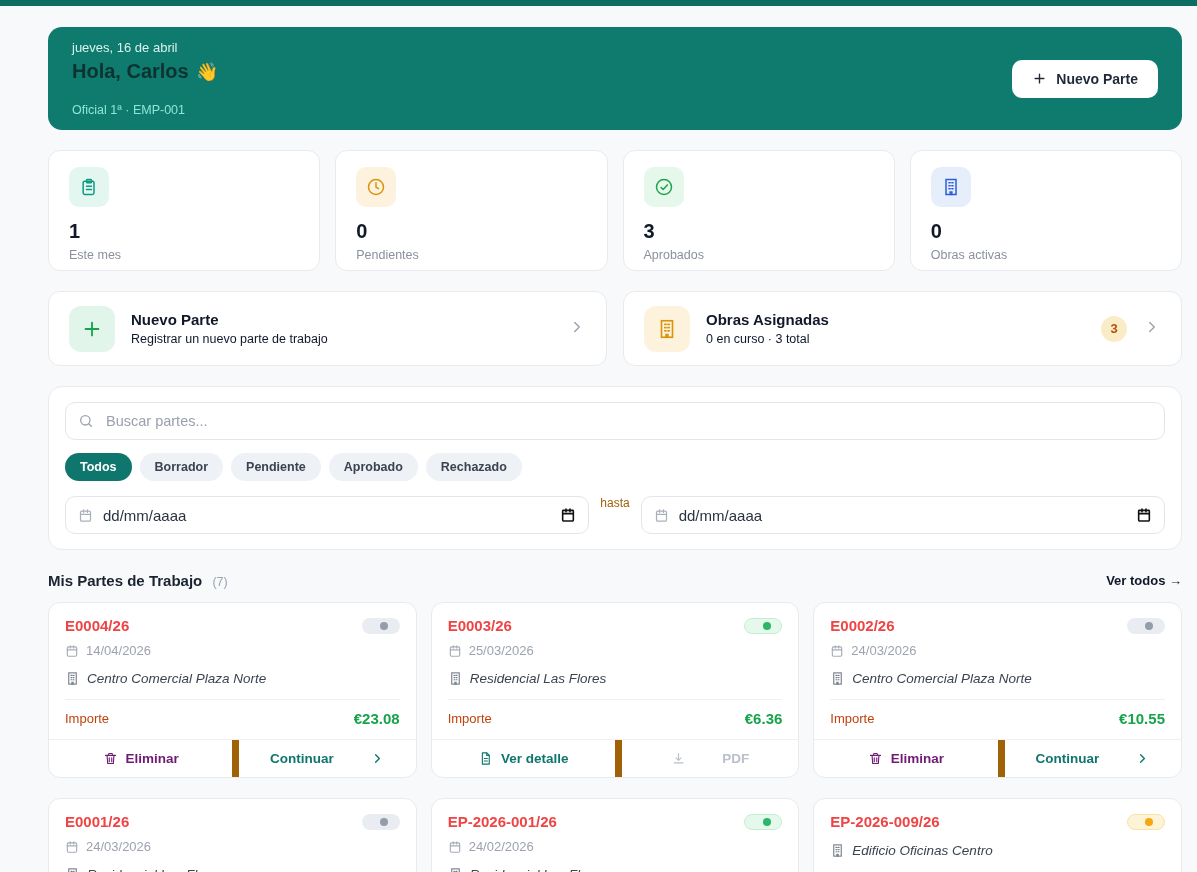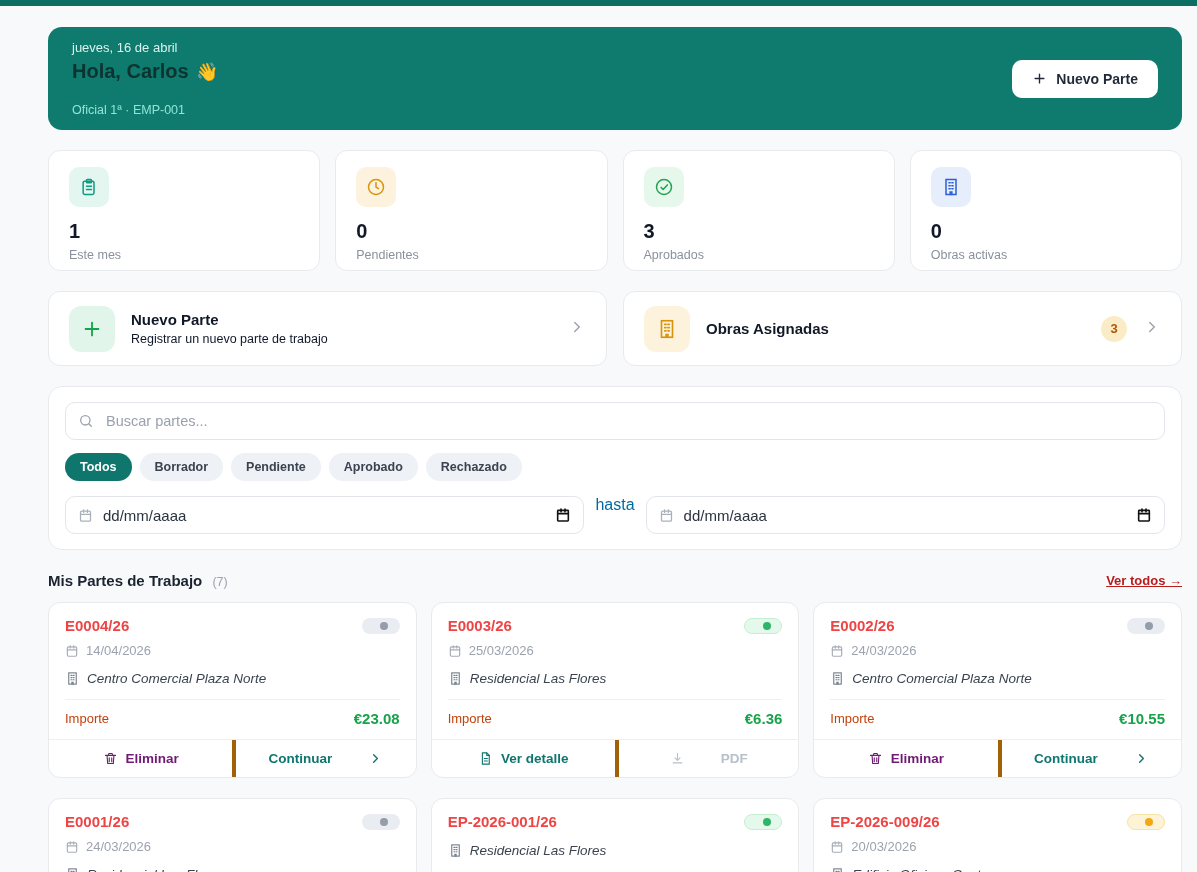--- a/index.html
+++ b/index.html
@@ -69,27 +69,27 @@
   }
   .chip.active { background:#0f766e; color:#fff; }
   .dates { display:flex; align-items:flex-start; margin-top:15px; }
   .date-field {
     flex:1; height:38px; border:1px solid #e2e5ea; border-radius:10px;
     display:flex; align-items:center; padding:0 12px; gap:10px; background:#fff; cursor:text;
   }
   .date-field .cal-gray { width:15px; height:15px; color:#aab0ba; flex:0 0 auto; }
   .date-text { font-size:15px; color:#2b3340; flex:1; }
   .date-field .cal-black { width:16px; height:16px; color:#111; flex:0 0 auto; }
-  .hasta { font-size:16px; color:#0369a1; margin:0 11px; }
+  .hasta { font-size:12px; color:#a16207; margin:0 11px; }
 
   
   .section-head { display:flex; justify-content:space-between; align-items:center; margin-top:22px; }
   .section-title { font-size:15px; font-weight:bold; color:#1b2330; }
   .section-count { font-size:12.5px; color:#9ca3af; font-weight:normal; margin-left:6px; }
-  .view-all { font-size:13px; color:#b91c1c; font-weight:bold; cursor:pointer;text-decoration:underline; }
+  .view-all { font-size:13px; color:#0f172a; font-weight:bold; cursor:pointer; }
 
   
   .reports { display:grid; grid-template-columns:repeat(3,1fr); gap:20px 14px; margin-top:13px; }
   .rep-card { background:#fff; border:1px solid #e8eaee; border-radius:12px; overflow:hidden; }
   .rep-body { padding:14px 16px 0; }
   .rep-top { display:flex; justify-content:space-between; align-items:center; }
   .rep-code { font-size:15px; font-weight:bold; color:#ef4444; }
   .pill { width:38px; height:16px; border-radius:999px; display:flex; align-items:center; justify-content:center; padding-left:7px; }
   .pill .dot { width:8px; height:8px; border-radius:50%; }
   .pill.draft { background:#e9edf1; }       .pill.draft .dot { background:#959daa; }
@@ -105,21 +105,21 @@
     border-top:1px solid #eef0f3; margin-top:13px; padding:10px 0 12px;
     display:flex; justify-content:space-between; align-items:center;
   }
   .rep-amount-label { font-size:13px; color:#c2410c; }
   .rep-amount { font-size:15px; font-weight:bold; color:#16a34a; }
   .rep-footer { border-top:1px solid #eef0f3; display:grid; grid-template-columns:1fr 1fr; }
   .fbtn {
     height:37px; display:flex; align-items:center; justify-content:center; gap:8px;
     font-size:13.5px; font-weight:bold; background:none; border:none; cursor:pointer; font-family:inherit;
   }
-  .fbtn + .fbtn { border-left:4px solid #a16207;gap:36px; }
+  .fbtn + .fbtn { border-left:7px solid #a16207;gap:36px; }
   .fbtn svg { width:15px; height:15px; }
   .fbtn.delete { color:#701a75; }
   .fbtn.continue { color:#0f766e; }
   .fbtn.pdf { color:#b9c0ca; cursor:default; }
   .fbtn.detail { color:#0f766e; }
 </style>
 </head>
 <body>
 
 <div class="topbar"></div>
@@ -207,20 +207,21 @@
   </div>
       <div class="action-card">
     <div class="action-icon" style="background: rgb(253, 243, 221); color: rgb(217, 147, 13);">
           <svg viewBox="0 0 24 24" fill="none" stroke="currentColor" stroke-width="1.8" stroke-linecap="round">
             <rect x="6" y="3" width="12" height="18"></rect>
             <path d="M9.5 7h1.5M13 7h1.5M9.5 10.5h1.5M13 10.5h1.5M9.5 14h1.5M13 14h1.5M11 21v-3h2v3"></path>
           </svg>
         </div>
     <div class="action-texts">
       <div class="action-title">Obras Asignadas</div>
+      <div class="action-sub">0 en curso · 3 total</div>
     </div>
     <div class="action-badge" style="display: flex;">3</div>
     <span class="chev">
       <svg viewBox="0 0 24 24" fill="none" stroke="currentColor" stroke-width="2" stroke-linecap="round" stroke-linejoin="round">
             <path d="M9 6l6 6-6 6"></path>
           </svg>
     </span>
   </div>
     </div>
 
@@ -441,45 +442,45 @@
 
   </div>
       <div class="rep-card">
     <div class="rep-body">
       <div class="rep-top">
         <span class="rep-code">EP-2026-001/26</span>
         <span class="pill approved">
               <span class="dot"></span>
             </span>
       </div>
-      <div class="rep-row rep-site-row">
-        <svg viewBox="0 0 24 24" fill="none" stroke="currentColor" stroke-width="1.8" stroke-linecap="round">
-              <rect x="6" y="3" width="12" height="18"></rect>
-              <path d="M9.5 7h1.5M13 7h1.5M9.5 10.5h1.5M13 10.5h1.5M9.5 14h1.5M13 14h1.5M11 21v-3h2v3"></path>
-            </svg>
-        <span class="rep-site">Residencial Las Flores</span>
-      </div>
-
-    </div>
-
-  </div>
-      <div class="rep-card">
-    <div class="rep-body">
-      <div class="rep-top">
-        <span class="rep-code">EP-2026-009/26</span>
-        <span class="pill pending">
-              <span class="dot"></span>
-            </span>
-      </div>
       <div class="rep-row">
         <svg viewBox="0 0 24 24" fill="none" stroke="currentColor" stroke-width="2" stroke-linecap="round">
               <rect x="4" y="5" width="16" height="16" rx="2"></rect>
               <path d="M4 10h16M9 3v4M15 3v4"></path>
             </svg>
-        <span class="rep-date">20/03/2026</span>
+        <span class="rep-date">24/02/2026</span>
+      </div>
+      <div class="rep-row rep-site-row">
+        <svg viewBox="0 0 24 24" fill="none" stroke="currentColor" stroke-width="1.8" stroke-linecap="round">
+              <rect x="6" y="3" width="12" height="18"></rect>
+              <path d="M9.5 7h1.5M13 7h1.5M9.5 10.5h1.5M13 10.5h1.5M9.5 14h1.5M13 14h1.5M11 21v-3h2v3"></path>
+            </svg>
+        <span class="rep-site">Residencial Las Flores</span>
+      </div>
+
+    </div>
+
+  </div>
+      <div class="rep-card">
+    <div class="rep-body">
+      <div class="rep-top">
+        <span class="rep-code">EP-2026-009/26</span>
+        <span class="pill pending">
+              <span class="dot"></span>
+            </span>
       </div>
       <div class="rep-row rep-site-row">
         <svg viewBox="0 0 24 24" fill="none" stroke="currentColor" stroke-width="1.8" stroke-linecap="round">
               <rect x="6" y="3" width="12" height="18"></rect>
               <path d="M9.5 7h1.5M13 7h1.5M9.5 10.5h1.5M13 10.5h1.5M9.5 14h1.5M13 14h1.5M11 21v-3h2v3"></path>
             </svg>
         <span class="rep-site">Edificio Oficinas Centro</span>
       </div>
 
     </div>

